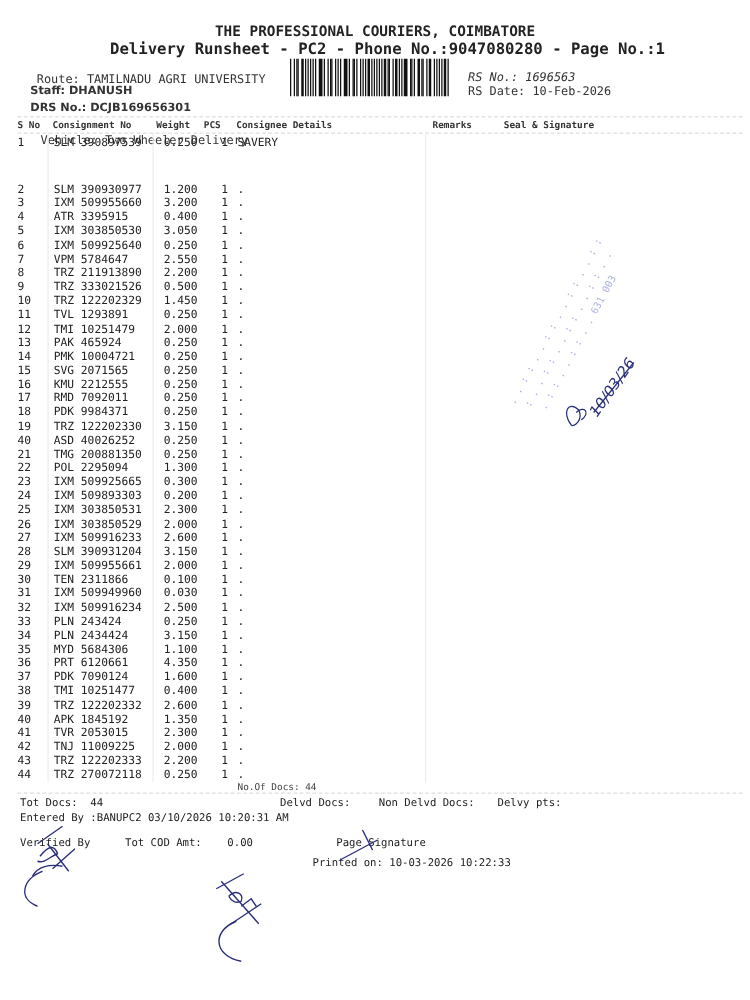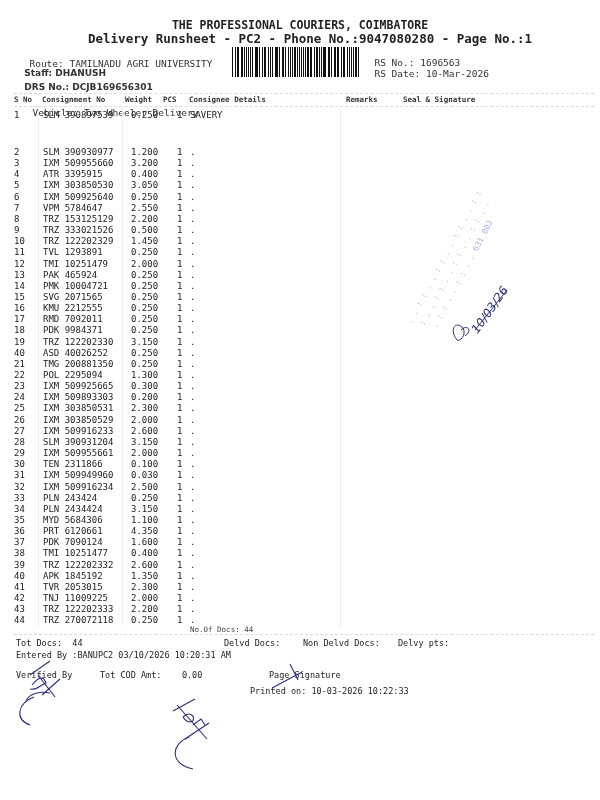--- a/index.html
+++ b/index.html
@@ -101,25 +101,25 @@
     <span style="width: 1px; margin-right: 1px;"></span>
     <span style="width: 1px; margin-right: 2px;"></span>
     <span style="width: 2px; margin-right: 1px;"></span>
     <span style="width: 1px; margin-right: 1px;"></span>
     <span style="width: 1px; margin-right: 2px;"></span>
     <span style="width: 2px; margin-right: 1px;"></span>
     <span style="width: 2px; margin-right: 1px;"></span>
     <span style="width: 1px; margin-right: 2px;"></span>
   </div>
 
-<div class="abs meta" style="top:46px;left:363px;">
+<div class="abs meta" style="top:46px;left:363px;font-style:italic;">
   <span>RS No.:</span> <span>1696563</span>
 </div>
 <div class="abs meta" style="top:57px;left:363px;">
-  <span>RS Date:</span> <span>10-Mar-2026</span>
+  <span>RS Date:</span> <span>10-Feb-2026</span>
 </div>
 
 <div class="hline" style="top:93px;"></div>
 <span class="hdr" style="left:14px;">S No</span>
 <span class="hdr" style="left:42px;">Consignment No</span>
 <span class="hdr" style="left:125px;">Weight</span>
 <span class="hdr" style="left:163px;">PCS</span>
 <span class="hdr" style="left:189px;">Consignee Details</span>
 <span class="hdr" style="left:346px;">Remarks</span>
 <span class="hdr" style="left:403px;">Seal &amp; Signature</span>
@@ -174,21 +174,21 @@
     </div>
     <div class="row" style="top: 202.75px;">
       <span class="c-sno">7</span>
       <span class="c-cn">VPM 5784647</span>
       <span class="c-wt">2.550</span>
       <span class="c-pcs">1</span>
       <span class="c-cons">.</span>
     </div>
     <div class="row" style="top: 213.9px;">
       <span class="c-sno">8</span>
-      <span class="c-cn">TRZ 153125129</span>
+      <span class="c-cn">TRZ 211913890</span>
       <span class="c-wt">2.200</span>
       <span class="c-pcs">1</span>
       <span class="c-cons">.</span>
     </div>
     <div class="row" style="top: 225.05px;">
       <span class="c-sno">9</span>
       <span class="c-cn">TRZ 333021526</span>
       <span class="c-wt">0.500</span>
       <span class="c-pcs">1</span>
       <span class="c-cons">.</span>

